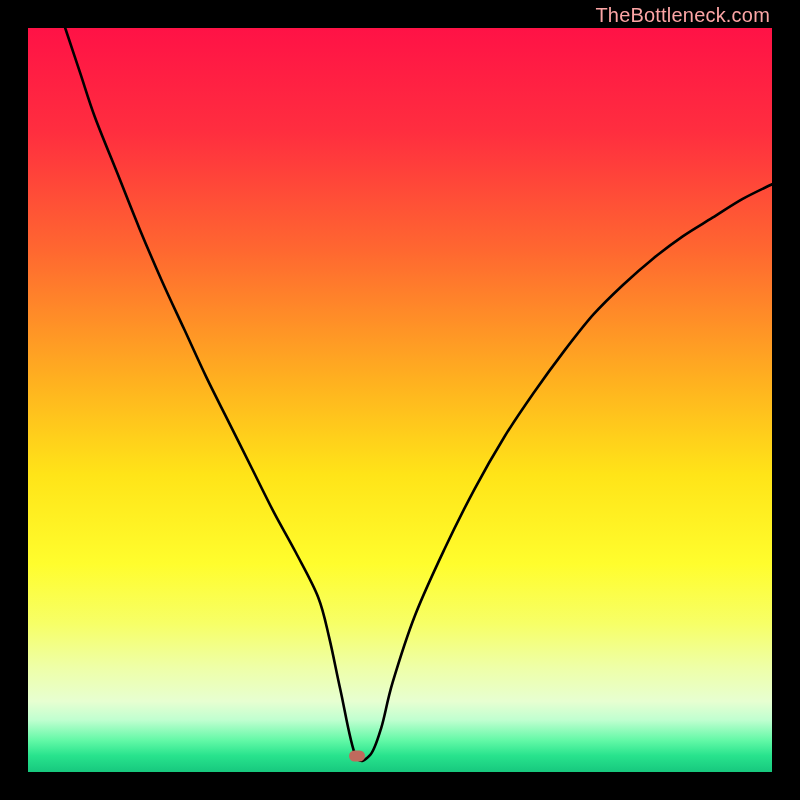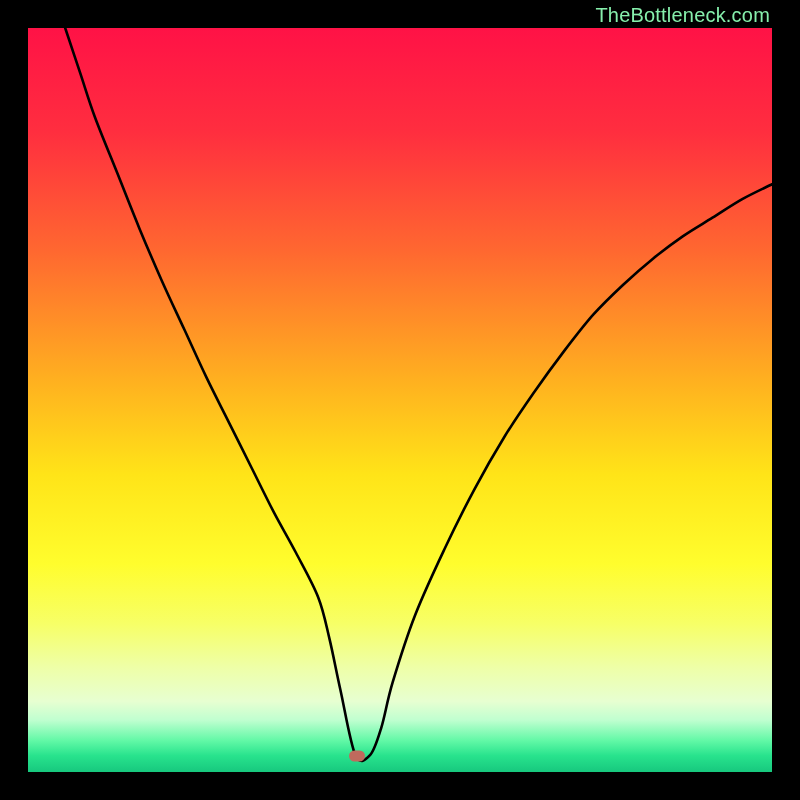--- a/index.html
+++ b/index.html
@@ -19,21 +19,21 @@
     height: 744px;
   }
   .gradient-bg {
     position: absolute;
     left: 0; top: 0; right: 0; bottom: 0;
   }
   .watermark {
     position: absolute;
     top: 4px;
     right: 30px;
-    color: #86efac;
+    color: #fca5a5;
     font-size: 20px;
     font-weight: 500;
     letter-spacing: 0.2px;
     font-family: Arial, sans-serif;
   }
   svg.curve {
     position: absolute;
     left: 0; top: 0;
     width: 100%;
     height: 100%;

